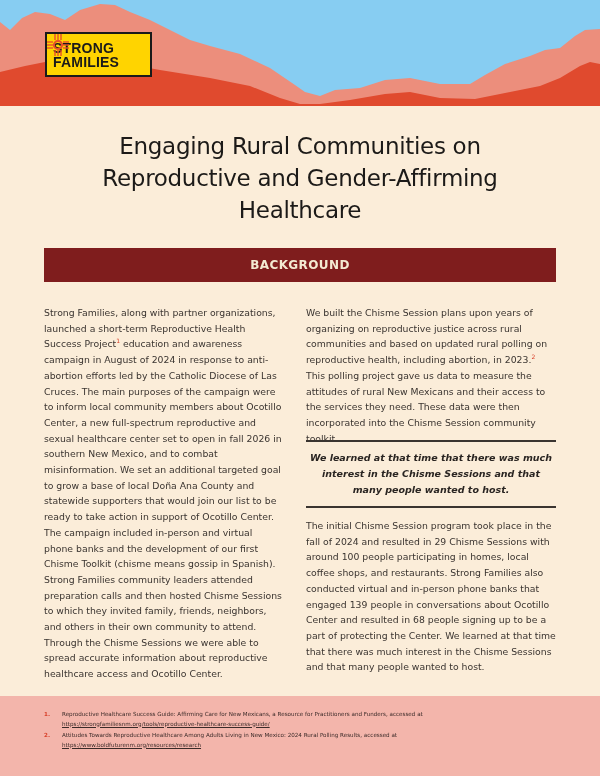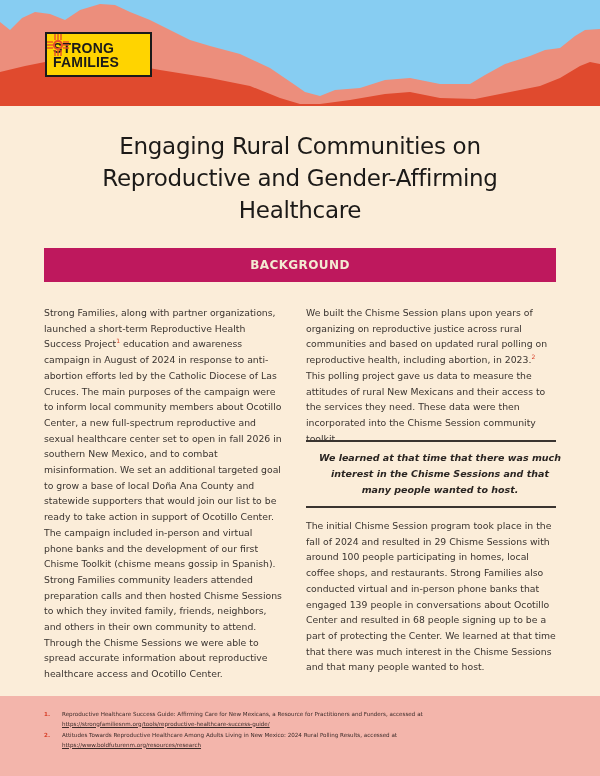--- a/index.html
+++ b/index.html
@@ -37,21 +37,21 @@
     text-align: center;
     font-family: "DejaVu Sans", sans-serif;
     font-weight: 400;
     font-size: 23px;
     line-height: 32px;
     color: #1c1a18;
     letter-spacing: -0.3px;
   }
   .section-bar {
     position: absolute; left: 44px; top: 248px; width: 512px; height: 34px;
-    background: #be185d;
+    background: #7f1d1d;
     display: flex; align-items: center; justify-content: center;
   }
   .section-bar span {
     color: #f4ead2;
     font-family: "DejaVu Sans", sans-serif;
     font-weight: 700;
     font-size: 12px;
     letter-spacing: 0.4px;
   }
   .col {
@@ -69,21 +69,20 @@
   .rule {
     position: absolute; left: 306px; width: 250px; height: 2px; background: #3a3430;
   }
   .quote {
     position: absolute; left: 306px; top: 450px; width: 250px;
     text-align: center;
     font-family: "DejaVu Sans", sans-serif;
     font-weight: 700; font-style: italic;
     font-size: 9.5px; line-height: 16px;
     color: #2a2522;
-    margin-left: 9px;
   }
   .footnotes {
     position: absolute; left: 0; top: 696px; width: 600px; height: 80px;
     background: #f3b5ab;
     padding: 14px 0 0 44px;
   }
   .fn-item { display: flex; font-family: "DejaVu Sans", sans-serif; font-size: 5.6px; line-height: 9.5px; color: #3a2a28; margin-bottom: 2px; }
   .fn-num { color: #d8402a; width: 18px; flex-shrink: 0; font-weight: 700; }
   .fn-link { text-decoration: underline; }
 </style>

